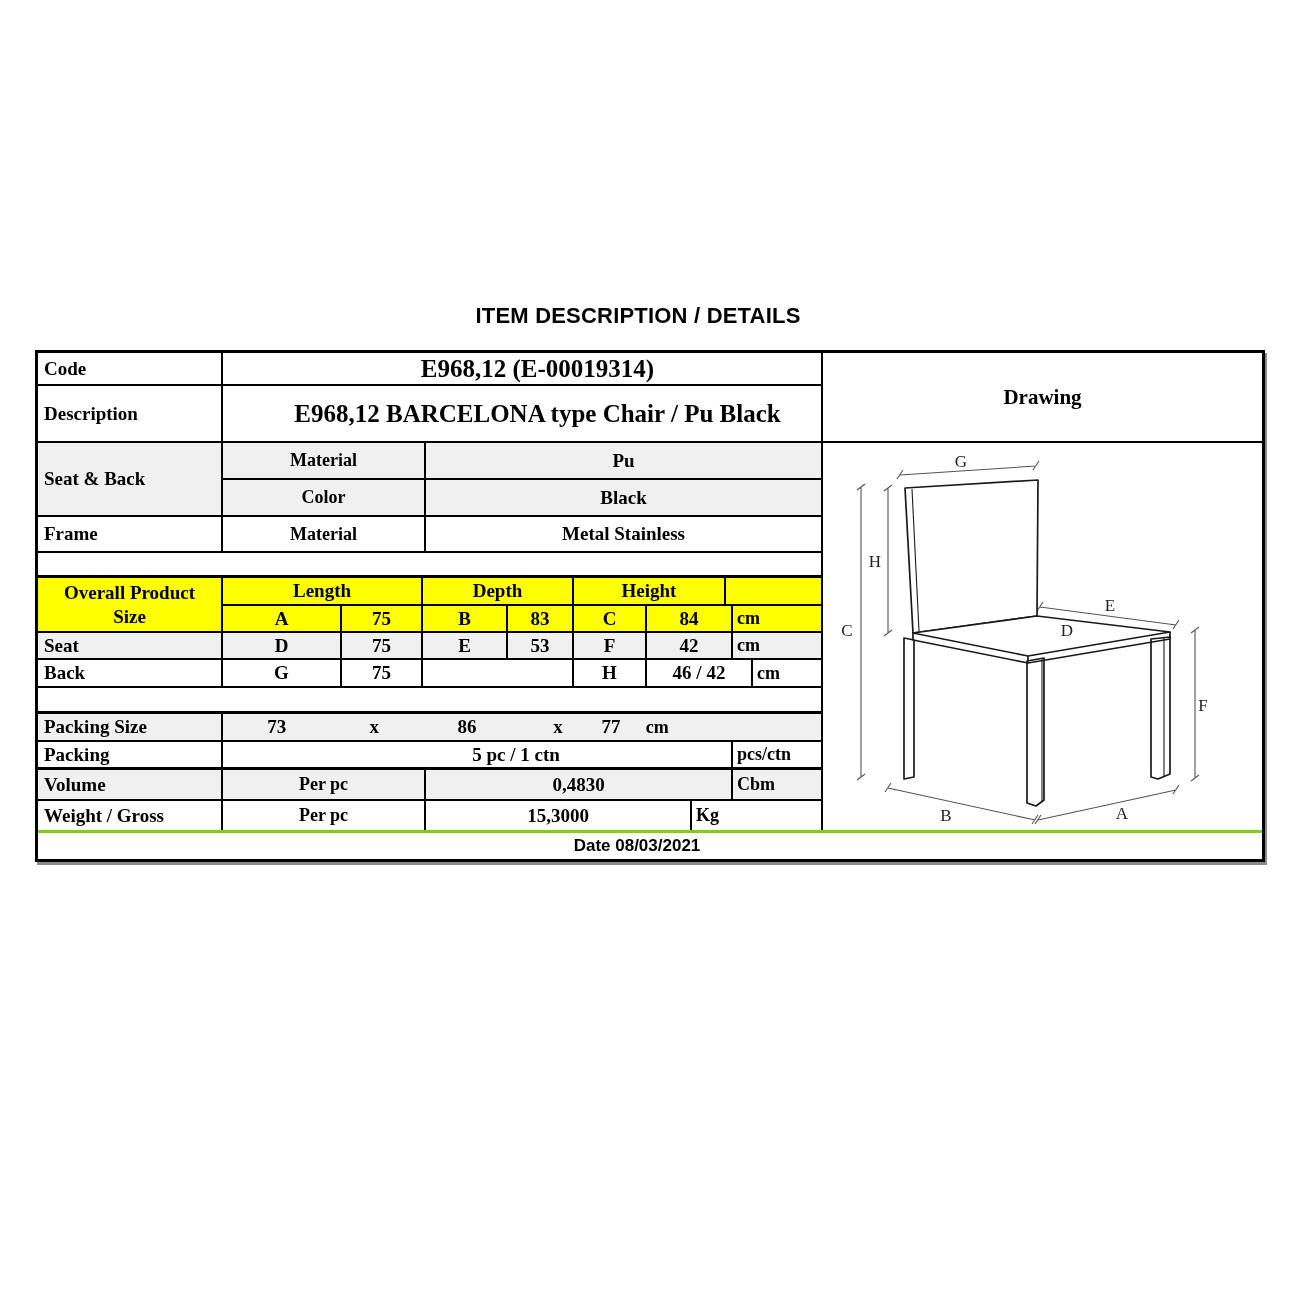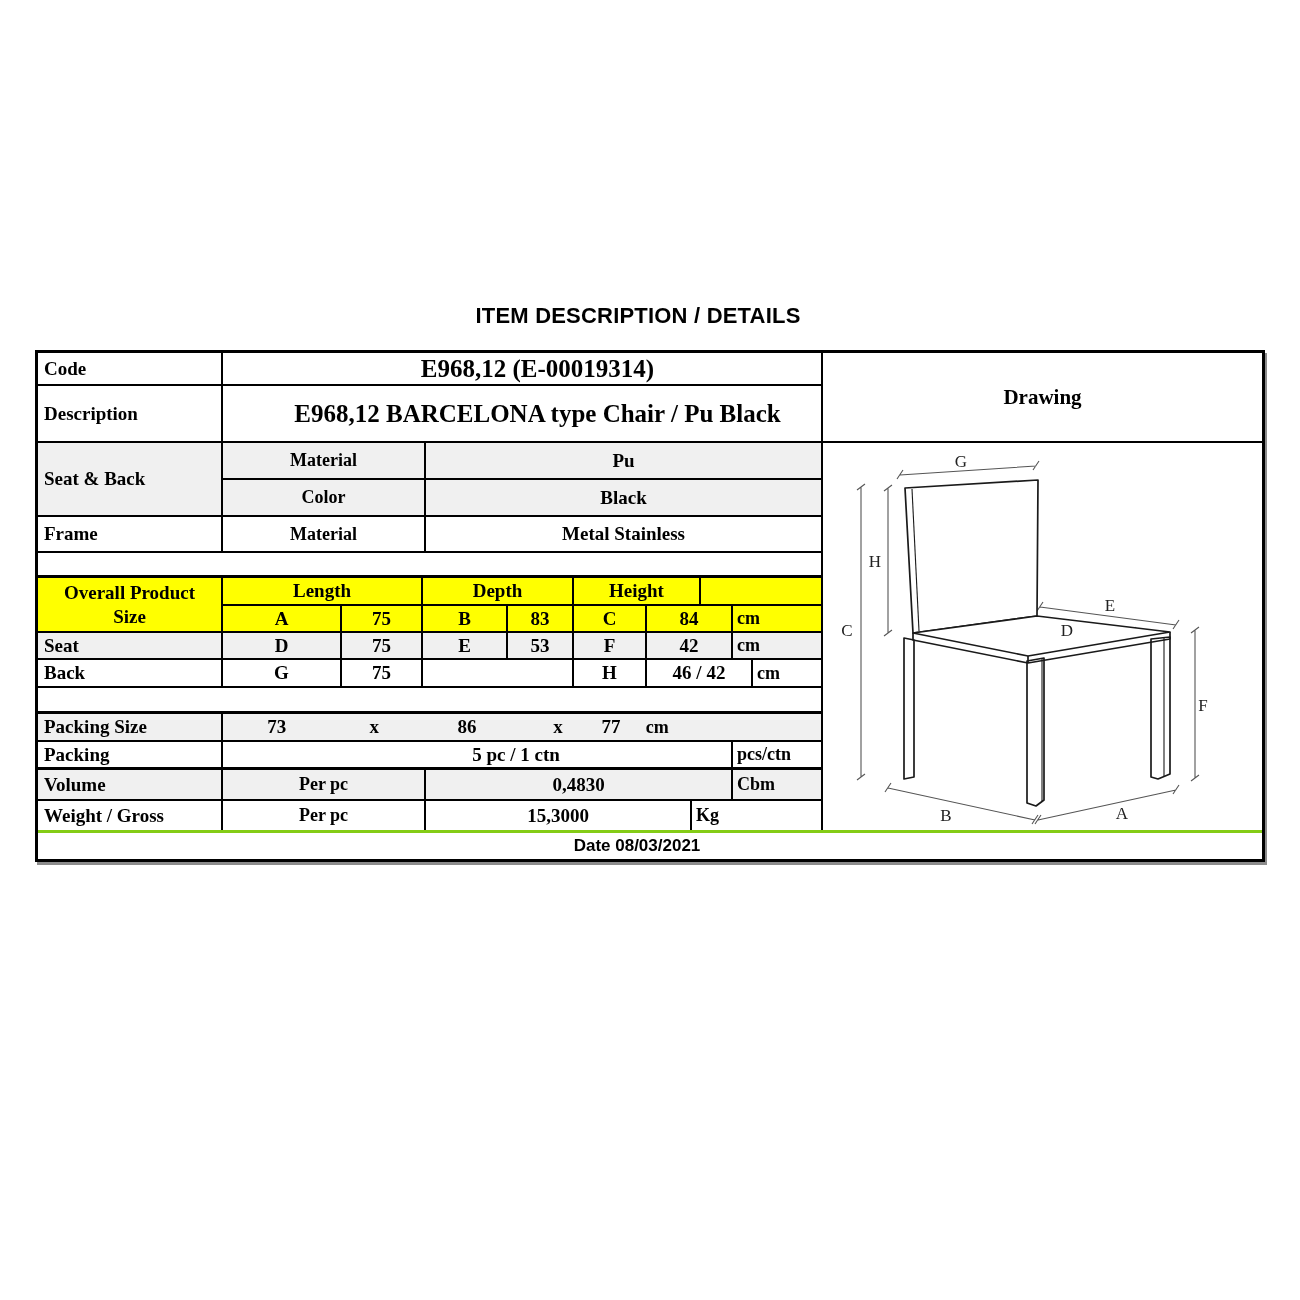--- a/index.html
+++ b/index.html
@@ -94,21 +94,21 @@
 
       <div class="block" style="height:55px">
         <div class="c y two-line" style="width:185px;font-size:19px">
           <span>Overall Product</span>
           <span>Size</span>
         </div>
         <div class="col">
           <div class="row" style="height:28px">
             <div class="c y" style="width:200px">Length</div>
             <div class="c y" style="width:151px">Depth</div>
-            <div class="c y" style="width:127px">Height</div>
+            <div class="c y" style="width:152px">Height</div>
             <div class="c y" style="flex:1"></div>
           </div>
           <div class="row noline" style="height:25px">
             <div class="c y" style="width:119px">A</div>
             <div class="c y" style="width:81px">75</div>
             <div class="c y" style="width:85px">B</div>
             <div class="c y" style="width:66px">83</div>
             <div class="c y" style="width:73px">C</div>
             <div class="c y" style="width:86px">84</div>
             <div class="c y unit" style="flex:1">cm</div>

